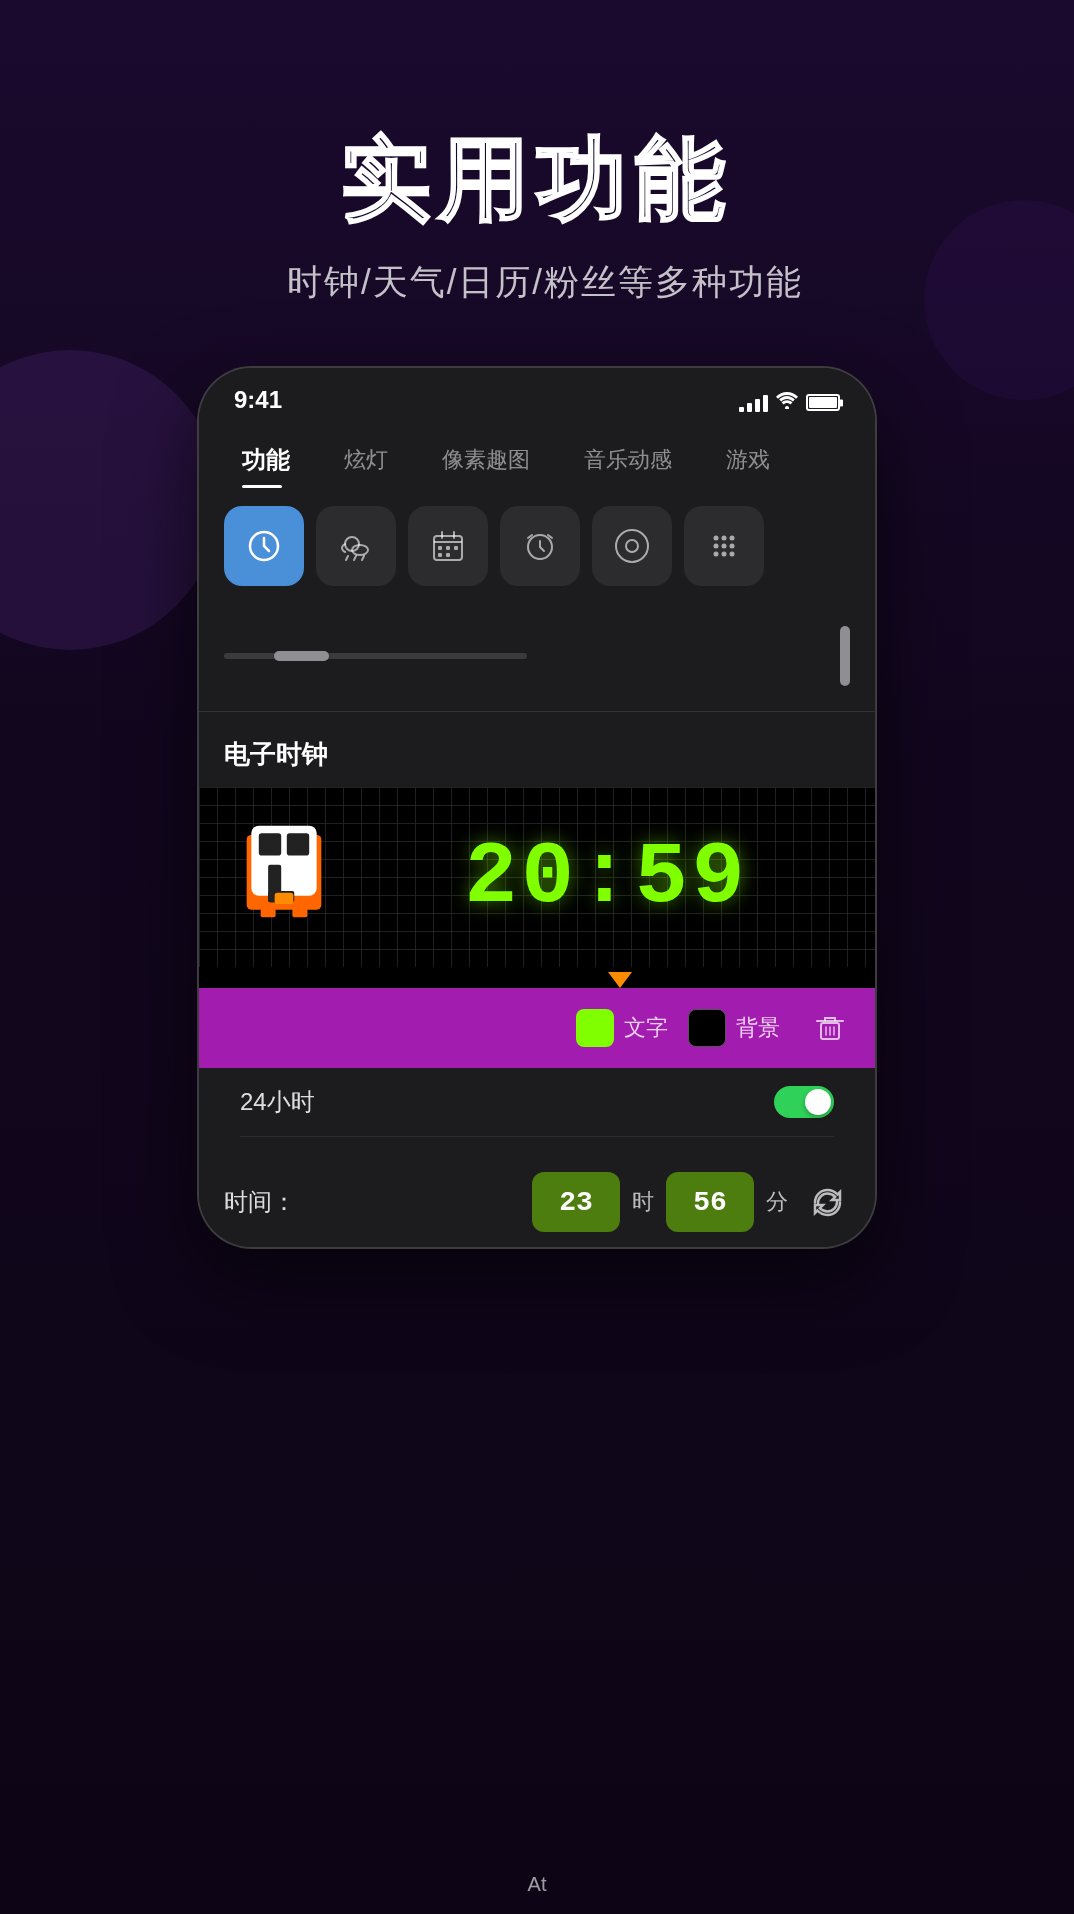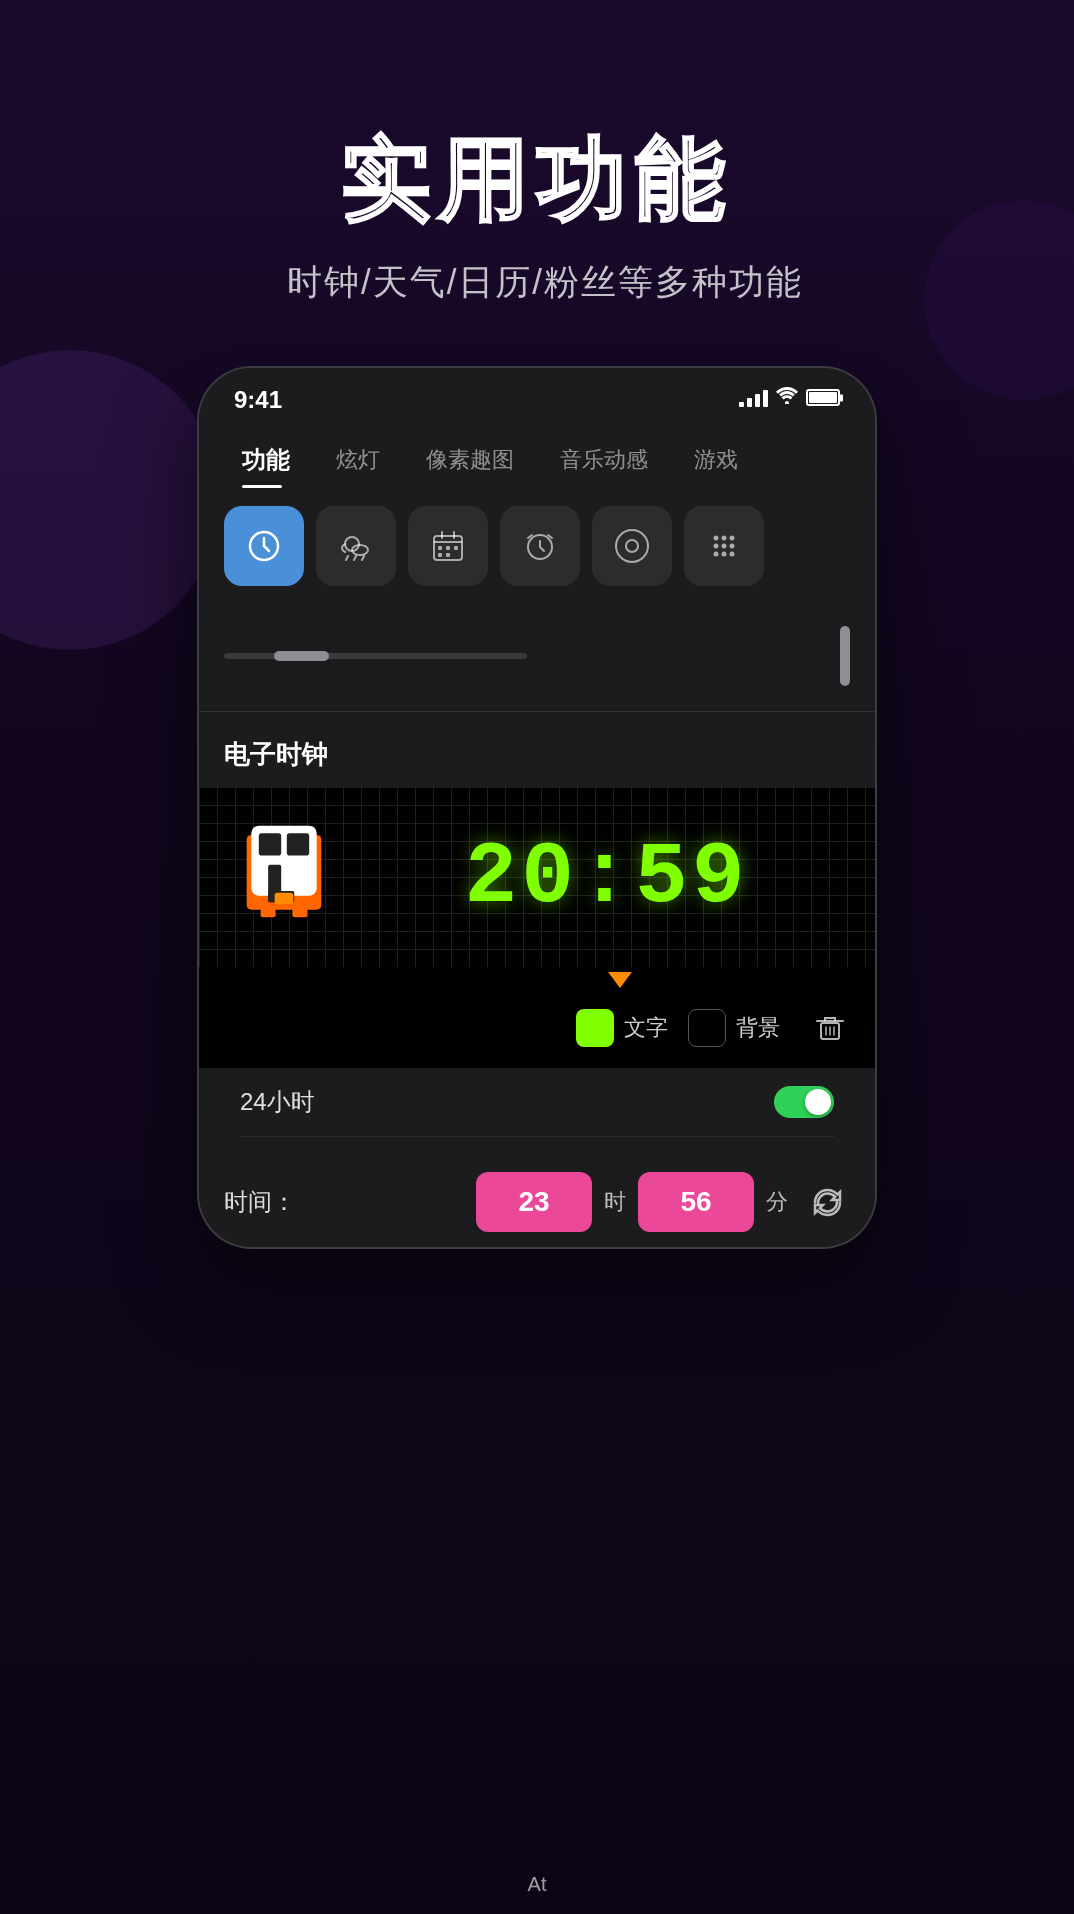--- a/index.html
+++ b/index.html
@@ -80,21 +80,21 @@
       border-radius: 55px;
       border: 2px solid rgba(255,255,255,0.15);
       overflow: hidden;
       box-shadow: 0 30px 80px rgba(0,0,0,0.6);
     }
 
     
     .status-bar {
       display: flex;
       justify-content: space-between;
-      align-items: flex-start;
+      align-items: flex-end;
       padding: 18px 35px 10px;
       background: #1c1c1e;
     }
 
     .status-time {
       font-size: 24px;
       font-weight: 600;
       color: #ffffff;
     }
 
@@ -151,21 +151,21 @@
       background: white;
       border-radius: 1px;
     }
 
     
     .nav-tabs {
       display: flex;
       align-items: center;
       padding: 10px 25px 0;
       background: #1c1c1e;
-      gap: 10px;
+      gap: 18px;
     }
 
     .nav-tab {
       padding: 10px 18px;
       font-size: 22px;
       color: rgba(255,255,255,0.5);
       cursor: pointer;
       position: relative;
       white-space: nowrap;
     }
@@ -340,21 +340,21 @@
       );
       -webkit-background-clip: text;
       background-clip: text;
     }
 
     
     .color-controls {
       display: flex;
       align-items: center;
       padding: 20px 25px;
-      background: #000000;
+      background: #a21caf;
       gap: 20px;
       justify-content: flex-end;
     }
 
     .color-item {
       display: flex;
       align-items: center;
       gap: 10px;
     }
 
@@ -426,30 +426,31 @@
       gap: 12px;
     }
 
     .time-label {
       font-size: 24px;
       color: rgba(255,255,255,0.85);
       margin-right: auto;
     }
 
     .time-input-box {
-      width: 116px;
+      width: 88px;
       height: 60px;
-      background: #ec4899;
+      background: #4d7c0f;
       border-radius: 12px;
       display: flex;
       align-items: center;
       justify-content: center;
       font-size: 28px;
       color: white;
       font-weight: 600;
+      font-family: Liberation Mono, monospace;
     }
 
     .time-unit {
       font-size: 22px;
       color: rgba(255,255,255,0.7);
     }
 
     .refresh-btn {
       width: 45px;
       height: 45px;

